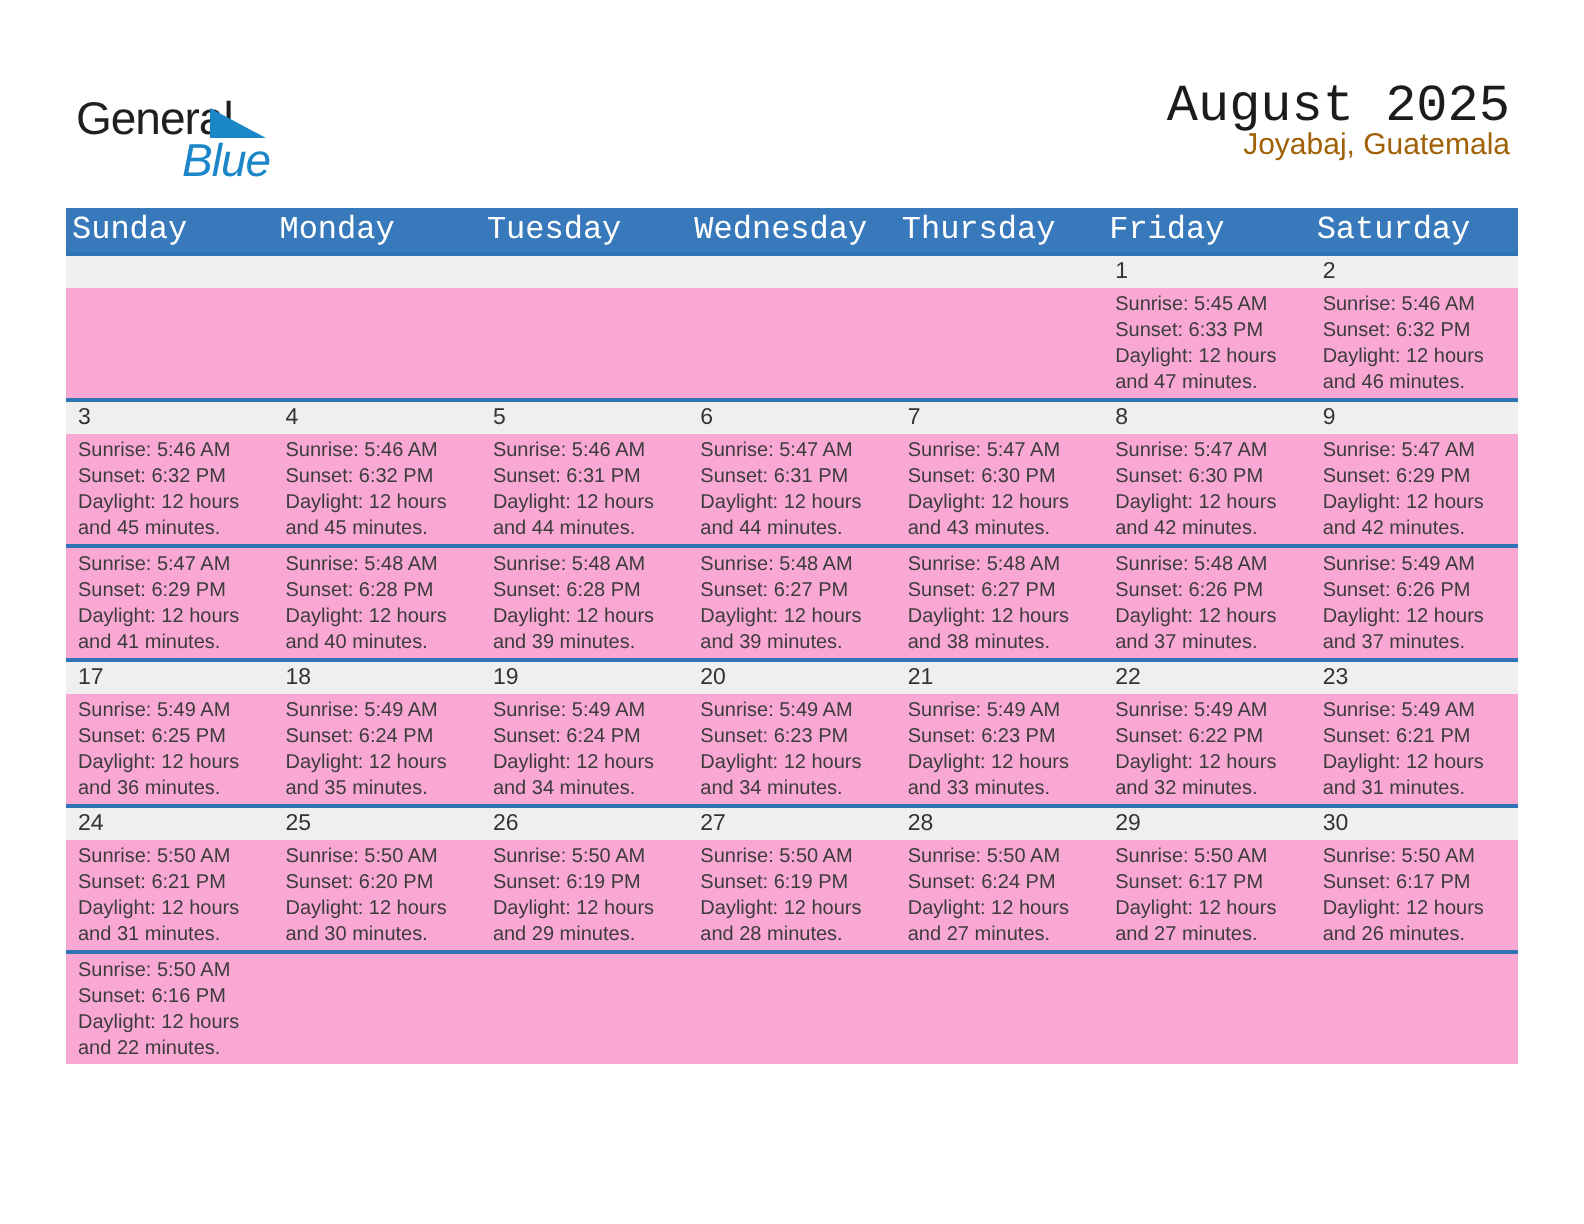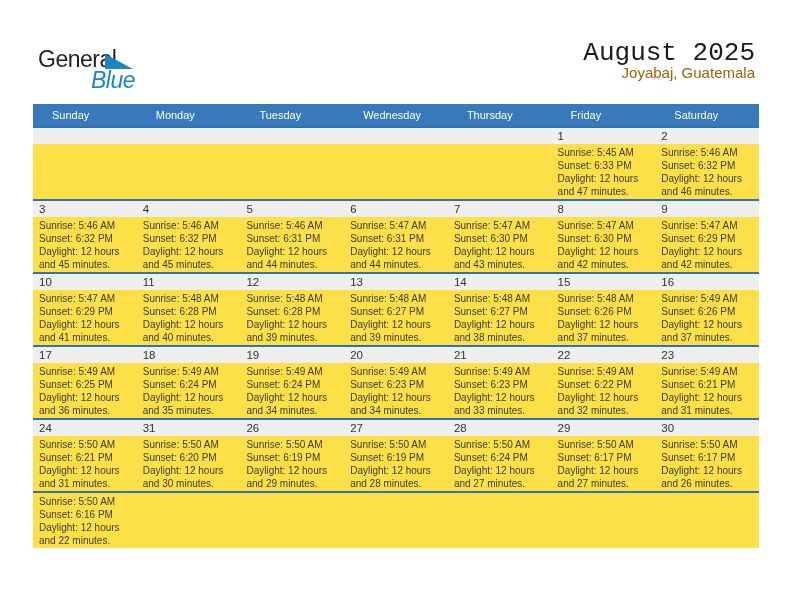--- a/index.html
+++ b/index.html
@@ -38,33 +38,33 @@
   
   .calendar {
     position: absolute; left: 33px; top: 104px; width: 726px;
   }
   .weekday-row {
     display: flex; height: 22px;
     background: #3879bb; color: #ffffff;
     align-items: center;
   }
   .weekday-cell {
-    flex: 1 1 0; padding-left: 19px;
-    font-size: 11px; overflow: hidden; white-space: nowrap;
+    flex: 1 1 0; padding-left: 3px;
+    font-size: 16px; overflow: hidden; white-space: nowrap; font-family: Liberation Mono, monospace;
   }
   .week { border-top: 2px solid #2e74b5; }
   .numbers-row {
     display: flex; height: 16px;
     background: #efefef; align-items: center;
   }
   .number-cell {
     flex: 1 1 0; padding-left: 6px;
     font-size: 11.5px; color: #333333;
   }
-  .details-row { display: flex; height: 55px; background: #fde047; }
+  .details-row { display: flex; height: 55px; background: #f9a8d4; }
   .details-cell {
     flex: 1 1 0; padding: 2px 4px 0 6px;
     font-size: 10px; line-height: 13px; color: #3c3c3c;
     overflow: hidden;
   }
   .detail-line { white-space: nowrap; }
 </style>
 </head>
 <body>
 
@@ -166,29 +166,20 @@
           </div>
           <div class="details-cell">
             <div class="detail-line">Sunrise: 5:47 AM</div>
             <div class="detail-line">Sunset: 6:29 PM</div>
             <div class="detail-line">Daylight: 12 hours</div>
             <div class="detail-line">and 42 minutes.</div>
           </div>
         </div>
       </div>
       <div class="week">
-        <div class="numbers-row">
-          <div class="number-cell">10</div>
-          <div class="number-cell">11</div>
-          <div class="number-cell">12</div>
-          <div class="number-cell">13</div>
-          <div class="number-cell">14</div>
-          <div class="number-cell">15</div>
-          <div class="number-cell">16</div>
-        </div>
         <div class="details-row">
           <div class="details-cell">
             <div class="detail-line">Sunrise: 5:47 AM</div>
             <div class="detail-line">Sunset: 6:29 PM</div>
             <div class="detail-line">Daylight: 12 hours</div>
             <div class="detail-line">and 41 minutes.</div>
           </div>
           <div class="details-cell">
             <div class="detail-line">Sunrise: 5:48 AM</div>
             <div class="detail-line">Sunset: 6:28 PM</div>
@@ -278,21 +269,21 @@
             <div class="detail-line">Sunrise: 5:49 AM</div>
             <div class="detail-line">Sunset: 6:21 PM</div>
             <div class="detail-line">Daylight: 12 hours</div>
             <div class="detail-line">and 31 minutes.</div>
           </div>
         </div>
       </div>
       <div class="week">
         <div class="numbers-row">
           <div class="number-cell">24</div>
-          <div class="number-cell">31</div>
+          <div class="number-cell">25</div>
           <div class="number-cell">26</div>
           <div class="number-cell">27</div>
           <div class="number-cell">28</div>
           <div class="number-cell">29</div>
           <div class="number-cell">30</div>
         </div>
         <div class="details-row">
           <div class="details-cell">
             <div class="detail-line">Sunrise: 5:50 AM</div>
             <div class="detail-line">Sunset: 6:21 PM</div>

